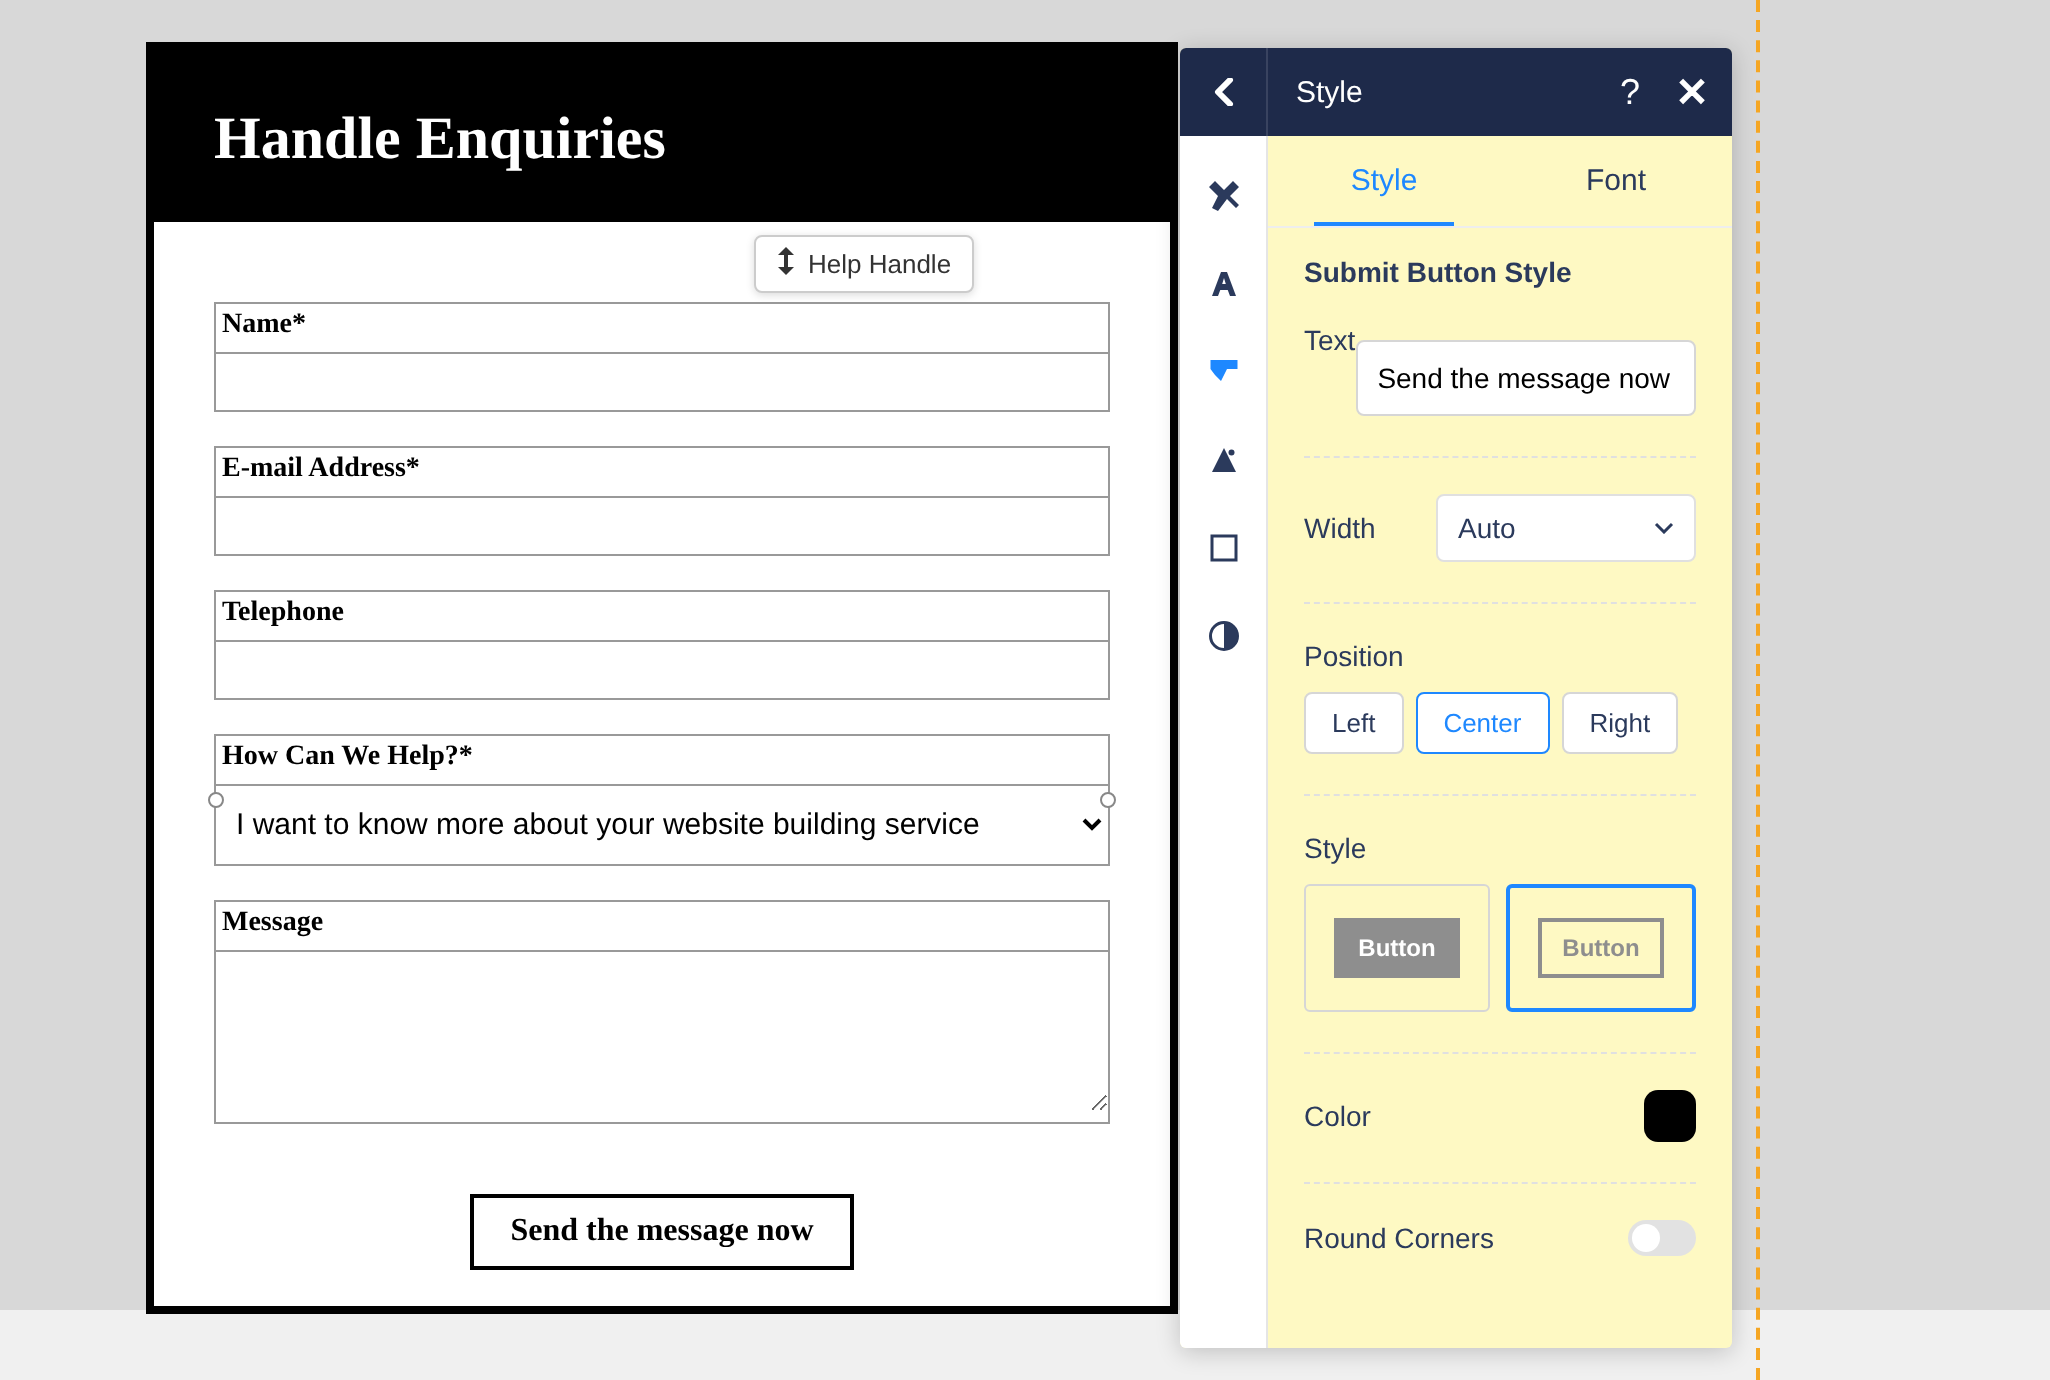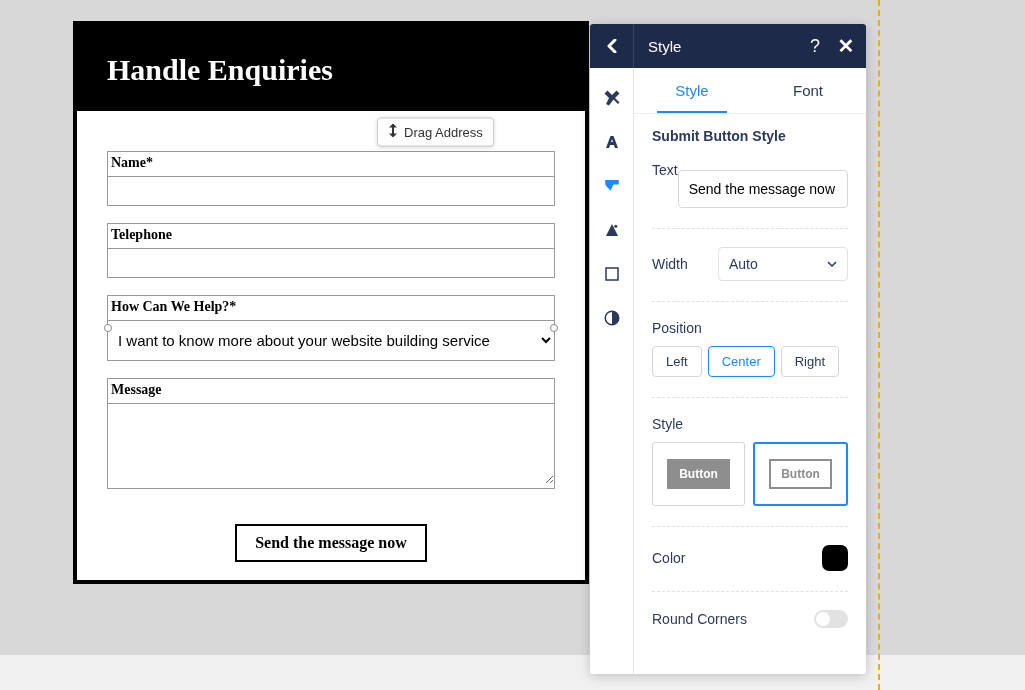--- a/index.html
+++ b/index.html
@@ -132,21 +132,21 @@
     cursor: pointer;
   }
 
   
   .panel {
     position: absolute;
     left: 590px;
     top: 24px;
     width: 276px;
     height: 650px;
-    background: #ffffff;
+    background: #fef9c3;
     box-shadow: 0 2px 12px rgba(0,0,0,0.2);
     border-radius: 3px;
     z-index: 30;
     display: flex;
     overflow: hidden;
   }
   .panel-topbar {
     position: absolute;
     left: 0; top: 0; right: 0;
     height: 44px;
@@ -357,28 +357,32 @@
 <div class="form-shell">
   <div class="form-header">Handle Enquiries</div>
   <div class="form-body">
 
     <div class="drag-handle">
       <span>
         <svg width="10" height="14" viewBox="0 0 10 14">
             <path d="M5 0 L9 4 L6 4 L6 10 L9 10 L5 14 L1 10 L4 10 L4 4 L1 4 Z" fill="#333"></path>
           </svg>
       </span>
-      <span>Drag Address</span>
+      <span>Help Handle</span>
     </div>
 
     <div class="field-wrap">
       <div class="field-label">Name*</div>
       <input class="field-input" type="text" value="" style="">
     </div>
 
+    <div class="field-wrap">
+      <div class="field-label">E-mail Address*</div>
+      <input class="field-input" type="text" value="" style="">
+    </div>
 
     <div class="field-wrap">
       <div class="field-label">Telephone</div>
       <input class="field-input" type="text" value="" style="">
     </div>
 
     <div class="field-wrap" style="position:relative;">
       <span class="selection-handle" style="left:-4px; top:50%; transform:translateY(-50%);"></span>
       <span class="selection-handle" style="right:-4px; top:50%; transform:translateY(-50%);"></span>
       <div class="field-label">How Can We Help?*</div>

